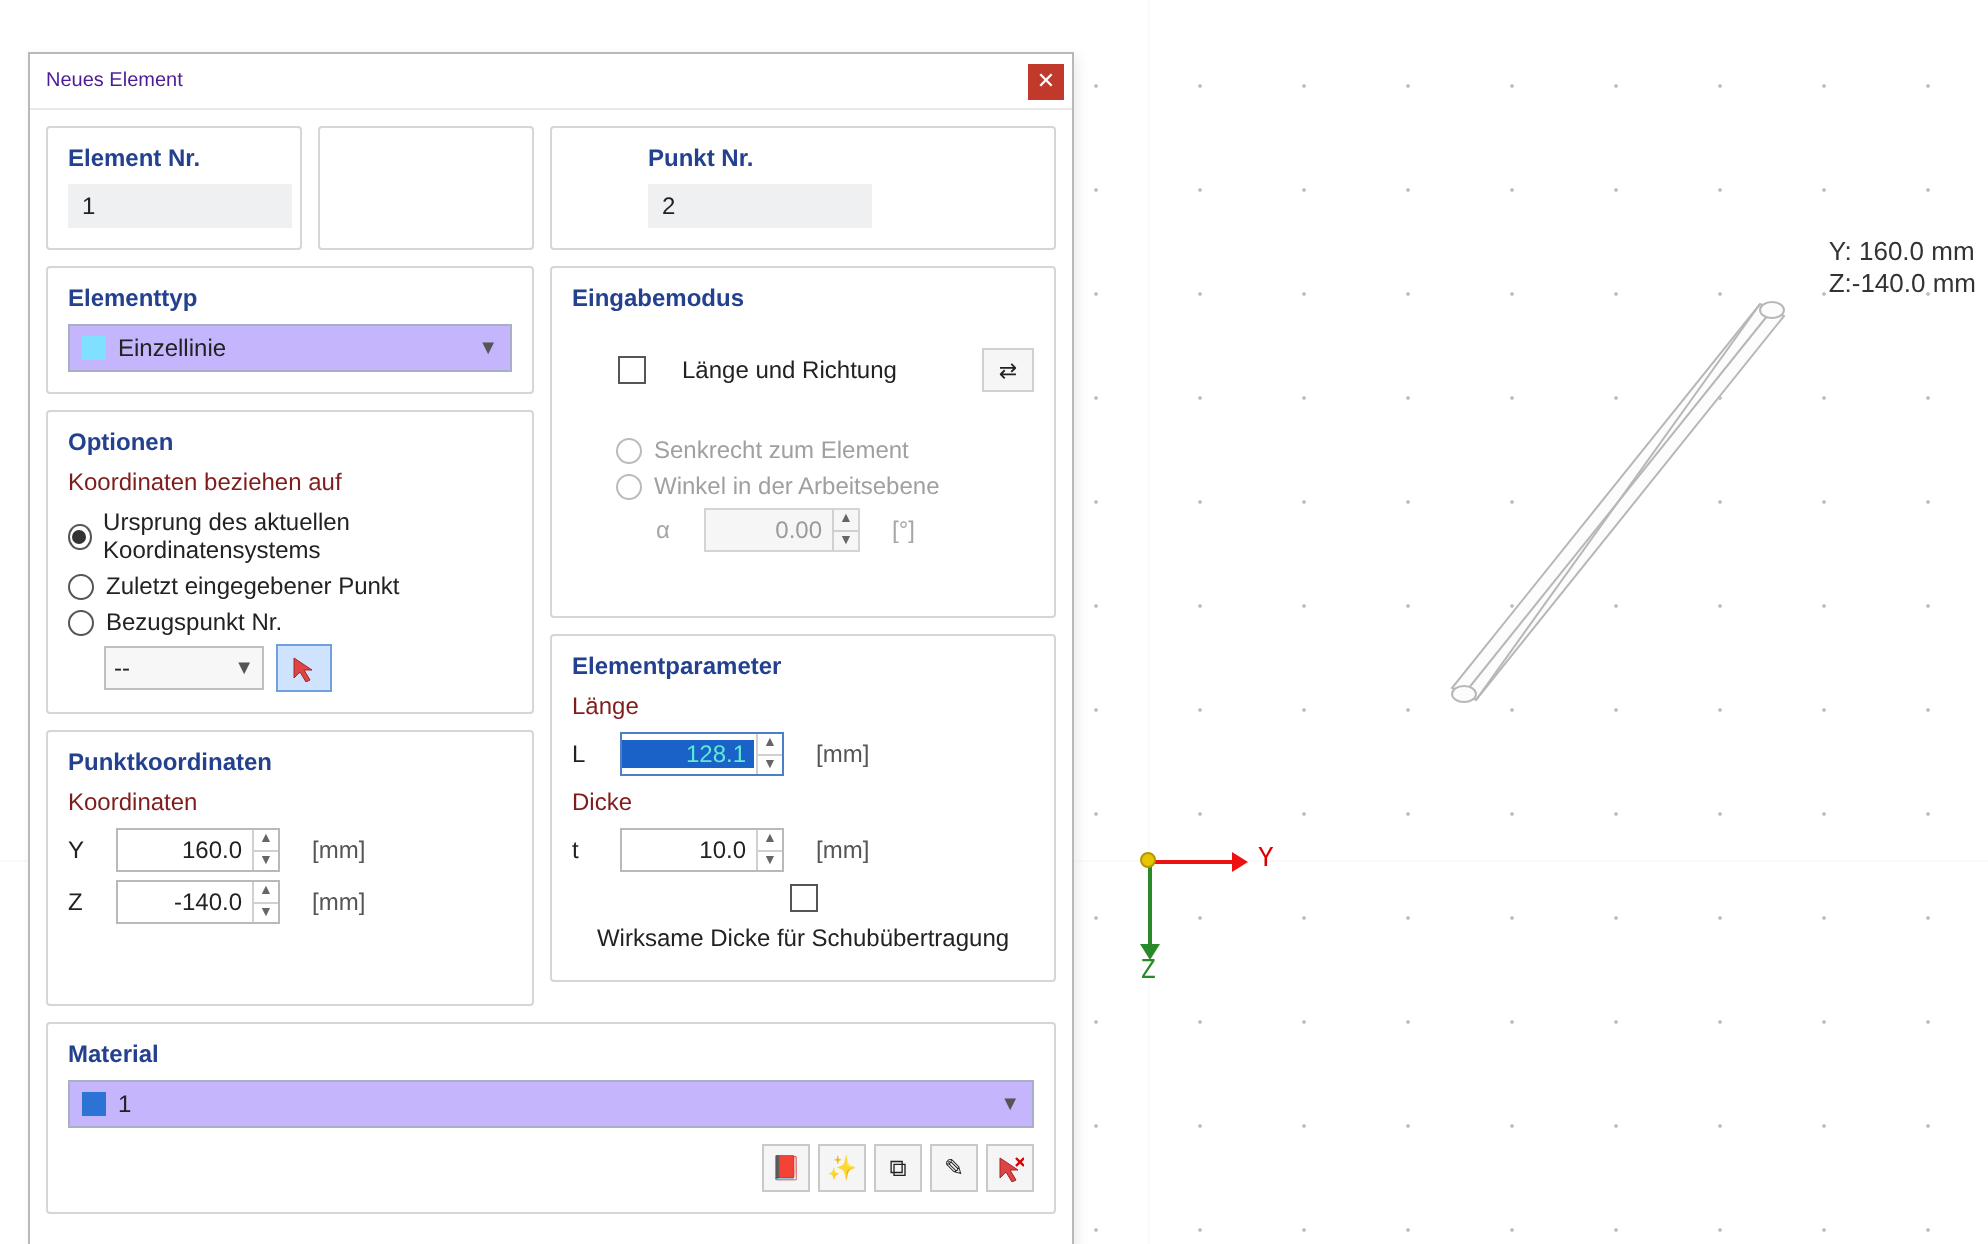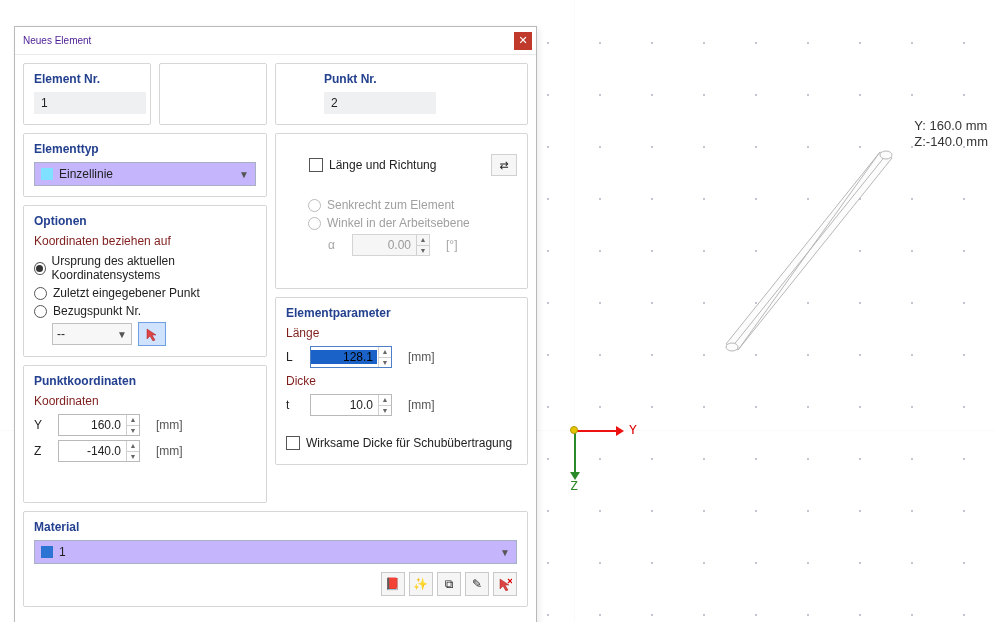--- a/index.html
+++ b/index.html
@@ -83,21 +83,21 @@
   .radio.disabled + span { color:#a0a0a0; }
   .checkbox {
     width:14px; height:14px; border:1px solid #555; background:#fff; display:inline-block;
   }
   .input-spin {
     height:22px; border:1px solid #b9b9b9; background:#fff;
     display:flex; align-items:center; font-size:12px;
     position:relative; padding-right:14px;
   }
   .input-spin .val { flex:1; text-align:right; padding:0 4px; }
-  .input-spin.selected .val { background:#1a62c7; color:#000000; }
+  .input-spin.selected .val { background:#1a62c7; color:#5eead4; }
   .input-spin .spinners {
     position:absolute; right:0; top:0; bottom:0; width:13px; display:flex; flex-direction:column;
   }
   .input-spin .spinners div { flex:1; display:flex; align-items:center; justify-content:center; font-size:7px; color:#666; cursor:pointer; border-left:1px solid #d0d0d0; }
   .input-spin .spinners div:first-child { border-bottom:1px solid #d0d0d0; }
   .unit { font-size:12px; color:#555; margin-left:6px; }
   .coord-row { display:flex; align-items:center; gap:10px; margin:4px 0; }
   .coord-row .lbl { width:14px; }
   .small-select { width:80px; height:22px; border:1px solid #c0c0c0; background:#f7f7f7; display:flex; align-items:center; justify-content:space-between; padding:0 4px; font-size:12px; }
   .btn-icon {
@@ -238,23 +238,24 @@
                 </div>
             </div>
             <span class="unit">[mm]</span>
           </div>
           <div style="height:26px;"></div>
         </div>
       </div>
 
       <div style="flex:1; display:flex; flex-direction:column; gap:8px;">
         <div class="panel">
+          <div class="panel-title">Eingabemodus</div>
           <div style="height:8px;"></div>
           <div class="check-row" style="justify-content:space-between;">
-            <span style="display:flex;align-items:center;gap:6px;padding-left:23px;">
+            <span style="display:flex;align-items:center;gap:18px;padding-left:23px;">
               <span class="checkbox"></span>
               <span>Länge und Richtung</span>
             </span>
             <div class="swap-btn">
               <span>⇄</span>
             </div>
           </div>
           <div style="height:14px;"></div>
           <div class="radio-row" style="margin-left:22px;">
             <span class="radio disabled"></span>
@@ -297,21 +298,21 @@
             <span class="lbl">t</span>
             <div class="input-spin" style="width:82px;">
               <span class="val">10.0</span>
               <div class="spinners">
                   <div>▲</div>
                   <div>▼</div>
                 </div>
             </div>
             <span class="unit">[mm]</span>
           </div>
-          <div class="check-row" style="margin-top:20px;">
+          <div class="check-row" style="margin-top:6px;flex-direction:column;">
             <span class="checkbox"></span>
             <span>Wirksame Dicke für Schubübertragung</span>
           </div>
         </div>
       </div>
     </div>
 
     <div class="subgap"></div>
 
     <div class="panel">

